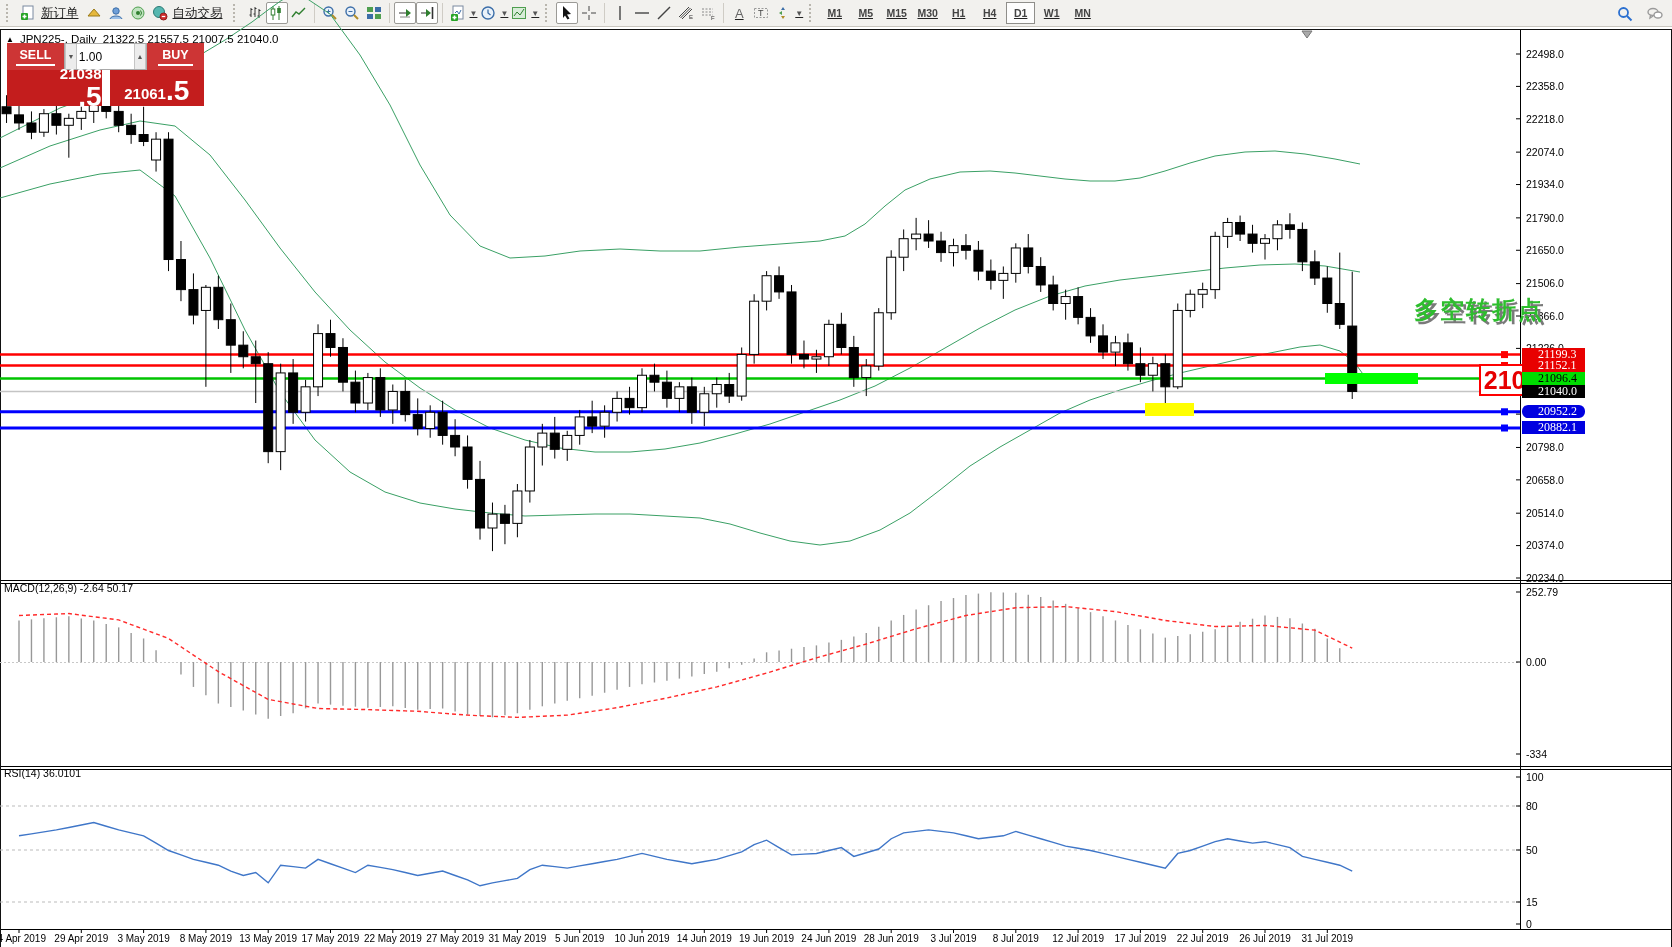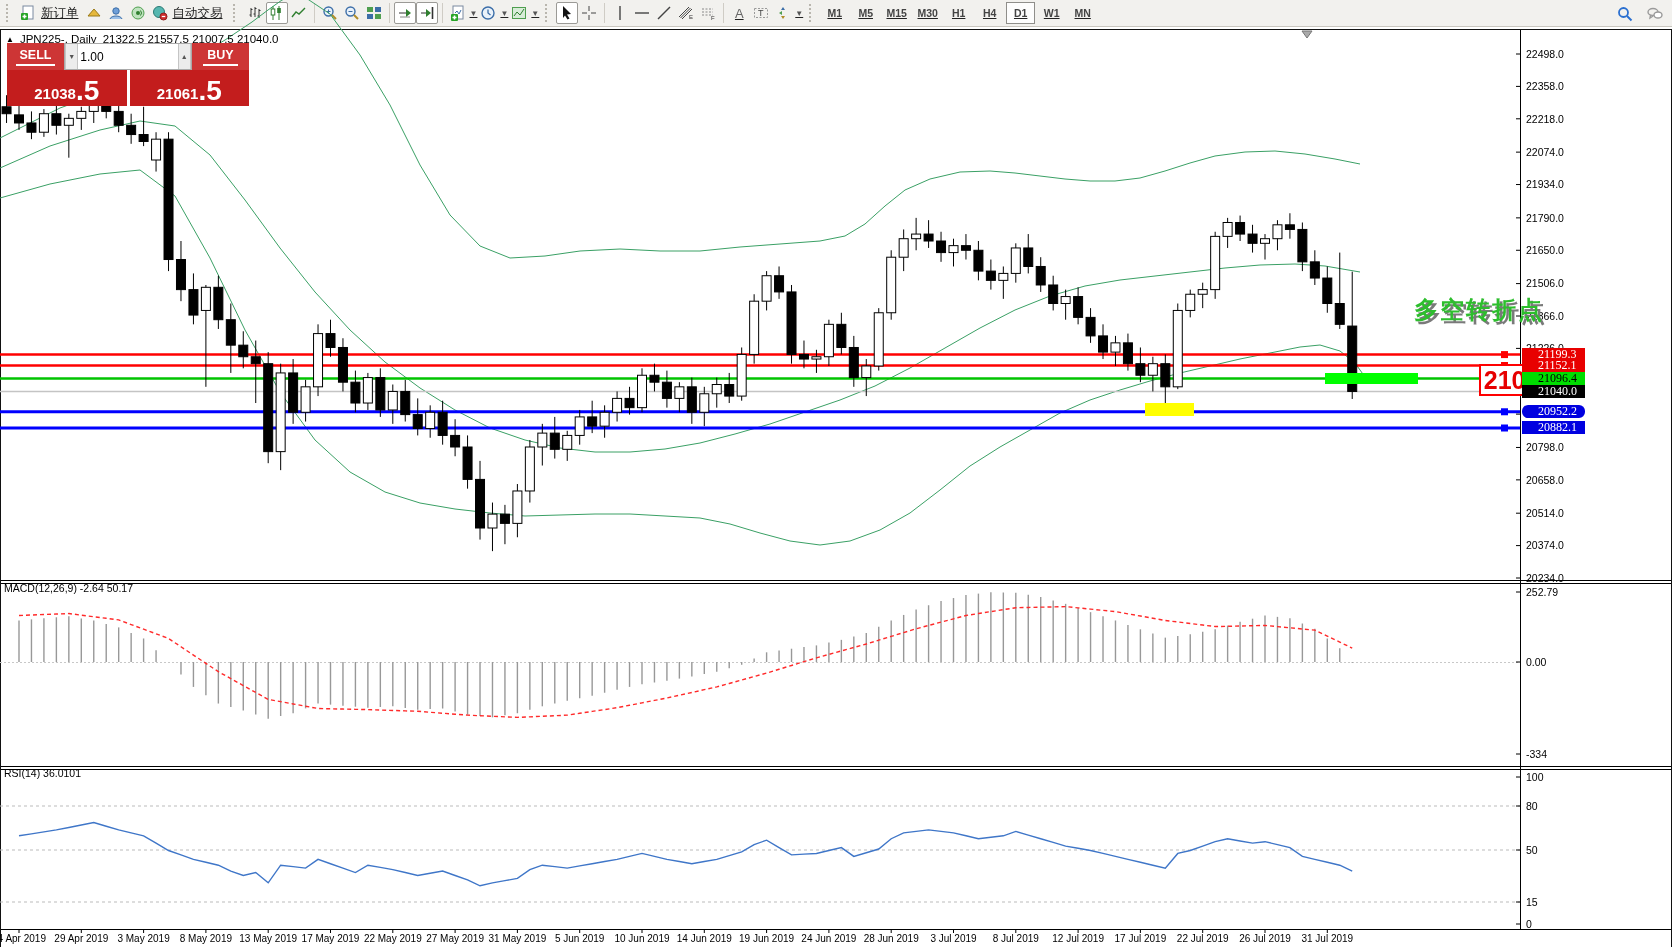--- a/index.html
+++ b/index.html
@@ -19,33 +19,33 @@
   .drop{font-size:8px;color:#555;margin-left:1px;}
   #tb-right{position:absolute;right:6px;top:3px;display:flex;gap:8px;}
   
   #chart-window{position:absolute;left:0;top:29px;width:1670px;height:917px;background:#fff;
     border:1px solid #111;box-sizing:content-box;}
   #chart-svg{position:absolute;left:0;top:0;pointer-events:none;}
   
   #chart-title{position:absolute;left:6px;top:33px;font-size:11.5px;color:#000;display:flex;gap:6px;align-items:center;}
   #chart-title .tri{font-size:8px;}
   
-  #quote-panel{position:absolute;left:7px;top:43px;width:242px;}
+  #quote-panel{position:absolute;left:7px;top:43px;width:197px;}
   #qp-row1{display:flex;height:27px;}
   .qp-btn{width:57px;background:#cd3535;color:#fff;font-size:12.5px;font-weight:bold;
     display:flex;align-items:center;justify-content:center;}
   .qp-btn span{border-bottom:2px solid #fff;padding:1px 4px 2px;}
   #qp-vol{flex:1;display:flex;background:#fff;border:1px solid #a9a9a9;box-sizing:border-box;}
   .spin{width:15px;background:#ececec;color:#555;font-size:7px;display:flex;align-items:center;
     justify-content:center;border-left:1px solid #c5c5c5;border-right:1px solid #c5c5c5;}
   #qp-vol input{width:100%;border:0;font-size:12px;outline:none;
     font-family:"Liberation Sans",sans-serif;}
   #qp-row2{display:flex;height:36px;background:#c31d1d;color:#fff;}
   .qp-price{flex:1;display:flex;align-items:flex-end;justify-content:center;padding-bottom:2px;}
-  .qp-price:first-child{border-right:3px solid #ffffff;}
+  .qp-price:first-child{border-right:8px solid #ffffff;flex-direction:column;}
   .pm{font-size:15px;font-weight:bold;line-height:20px;}
   .pf{font-size:28px;font-weight:bold;line-height:26px;}
   
   #turning-point{position:absolute;left:1414px;top:294px;font-size:24px;font-weight:bold;
     color:#2dbe2d;text-shadow:3px 3px 0 #7a7a7a;letter-spacing:2px;white-space:nowrap;}
   #price-box{position:absolute;left:1479px;top:364px;width:96px;height:28px;background:#fff;
     border:2px solid #f00;color:#e60000;font-size:25px;font-weight:bold;display:flex;
     align-items:center;justify-content:center;}
   .badge{position:absolute;left:1522px;width:47px;height:13px;font-size:12px;line-height:13px;
     padding-left:16px;color:#fff;font-family:Liberation Serif, serif;}

